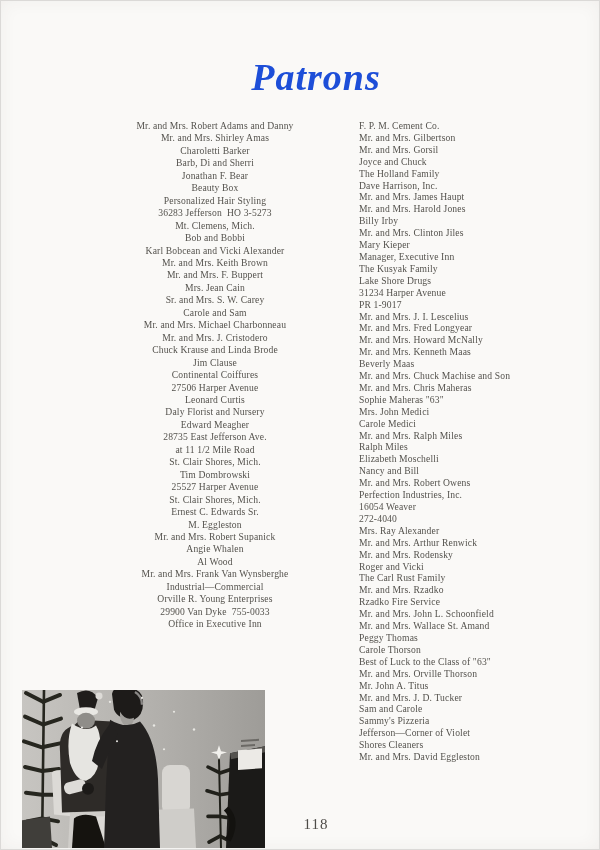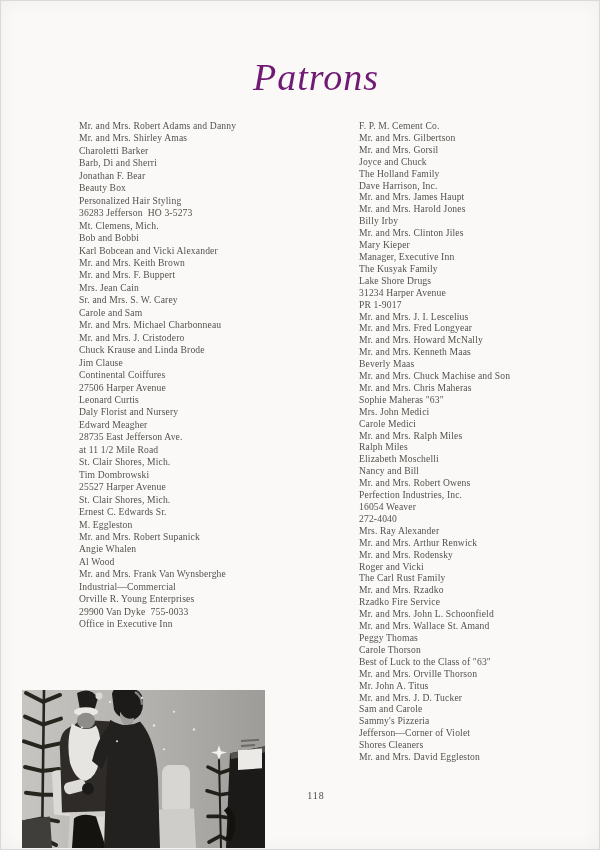--- a/index.html
+++ b/index.html
@@ -5,30 +5,30 @@
   html,body{margin:0;padding:0;background:#e9e8e6;}
   .page{
     position:relative;width:600px;height:850px;margin:0 auto;
     background:#faf9f7;box-sizing:border-box;overflow:hidden;
     font-family:"Liberation Serif", serif;
     box-shadow:inset 0 0 0 1px #dbd9d7, inset 0 0 18px rgba(60,55,50,0.06);
   }
   .title{
     position:absolute;top:30px;left:0;width:100%;text-align:center;
     padding-left:32px;box-sizing:border-box;
-    font-style:italic;font-weight:400;font-size:38px;color:#701a75;
+    font-style:italic;font-weight:700;font-size:38px;color:#1d4ed8;
     letter-spacing:1px;
   }
   .col{position:absolute;top:120px;font-size:9.6px;color:#54524d;letter-spacing:0.15px;}
   .col .line{white-space:pre;}
-  .col-left{left:79px;width:250px;line-height:12.45px;}
+  .col-left{left:90px;width:250px;line-height:12.45px;text-align:center;}
   .col-right{left:359px;width:215px;line-height:11.9px;}
   .page-number{
-    position:absolute;left:286px;top:790px;width:60px;text-align:center;
-    font-size:10px;color:#4d4b47;letter-spacing:1px;
+    position:absolute;left:286px;top:816px;width:60px;text-align:center;
+    font-size:15px;color:#4d4b47;letter-spacing:1px;
   }
   .photo{
     position:absolute;left:22px;top:690px;width:243px;height:158px;
     overflow:hidden;background:#b3b1ad;
   }
   .photo svg{display:block;width:100%;height:100%;}
 </style>
 </head>
 <body>
 

